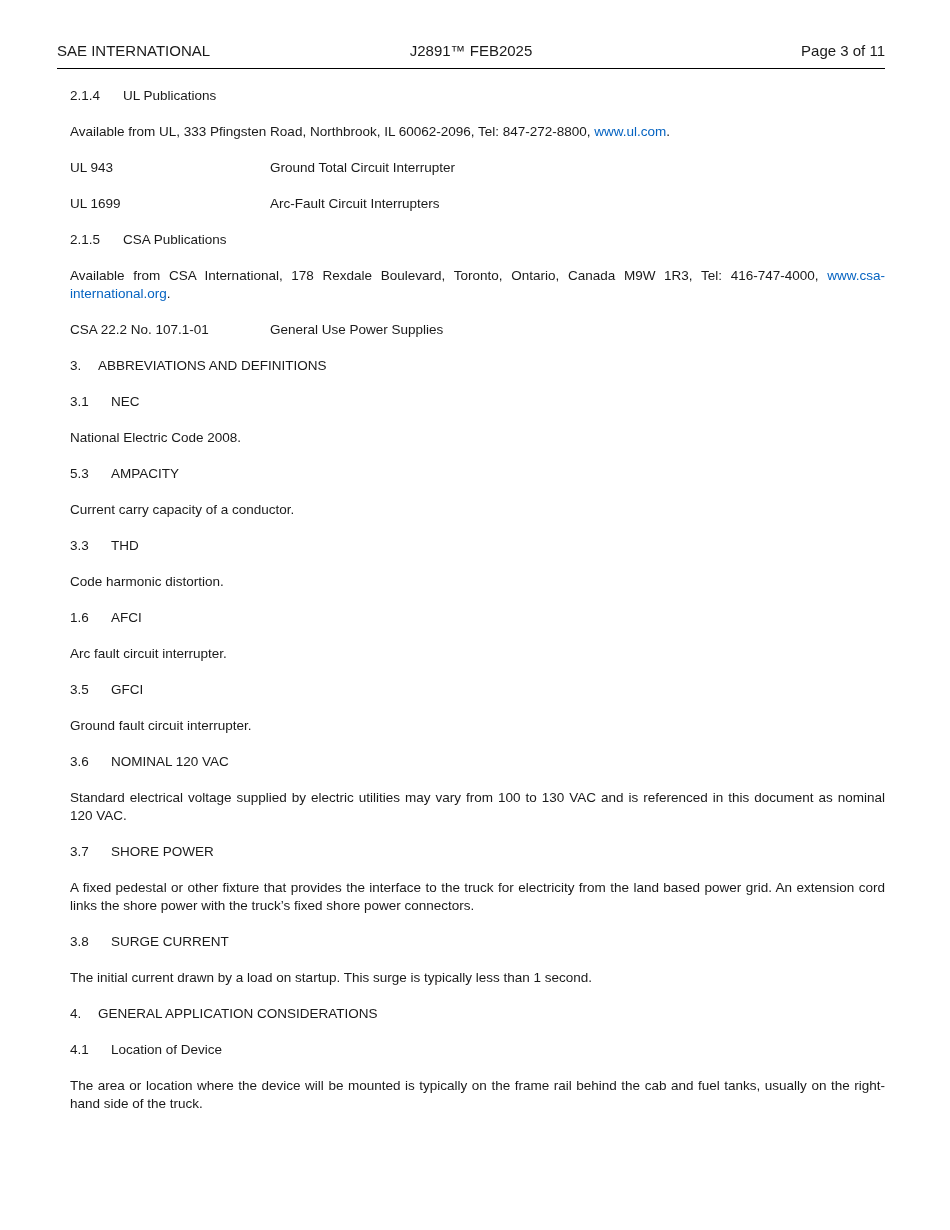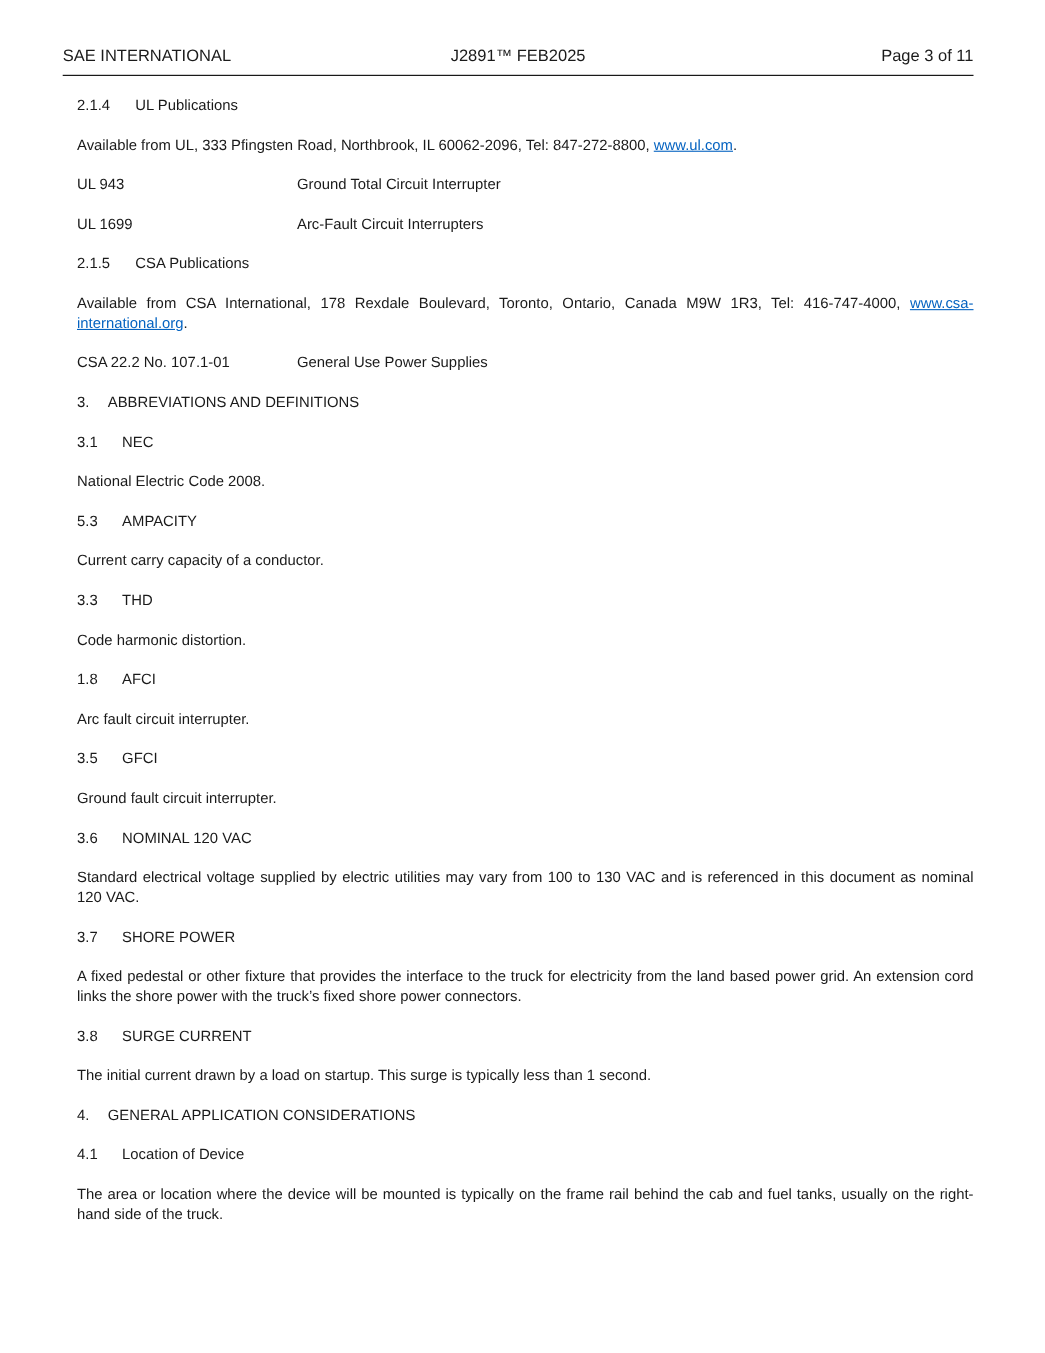--- a/index.html
+++ b/index.html
@@ -43,21 +43,20 @@
 
   .para { }
   .justify { text-align: justify; }
 
   .defrow { display: flex; gap: 20px; }
   .def-label { width: 180px; flex-shrink: 0; }
   .def-desc { flex: 1; }
 
   a.link {
     color: var(--link-color, #0563C1);
-    text-decoration: underline;
     cursor: pointer;
   }
 </style>
 </head>
 <body>
 
 <div class="page">
 
   <div class="doc-header">
     <span class="h-left">SAE INTERNATIONAL</span>
@@ -110,21 +109,21 @@
 
     <p class="block para">Current carry capacity of a conductor.</p>
 
     <div class="block heading lvl2">
       <span class="h-num">3.3</span><span class="h-title">THD</span>
     </div>
 
     <p class="block para">Code harmonic distortion.</p>
 
     <div class="block heading lvl2">
-      <span class="h-num">1.8</span><span class="h-title">AFCI</span>
+      <span class="h-num">1.6</span><span class="h-title">AFCI</span>
     </div>
 
     <p class="block para">Arc fault circuit interrupter.</p>
 
     <div class="block heading lvl2">
       <span class="h-num">3.5</span><span class="h-title">GFCI</span>
     </div>
 
     <p class="block para">Ground fault circuit interrupter.</p>
 

